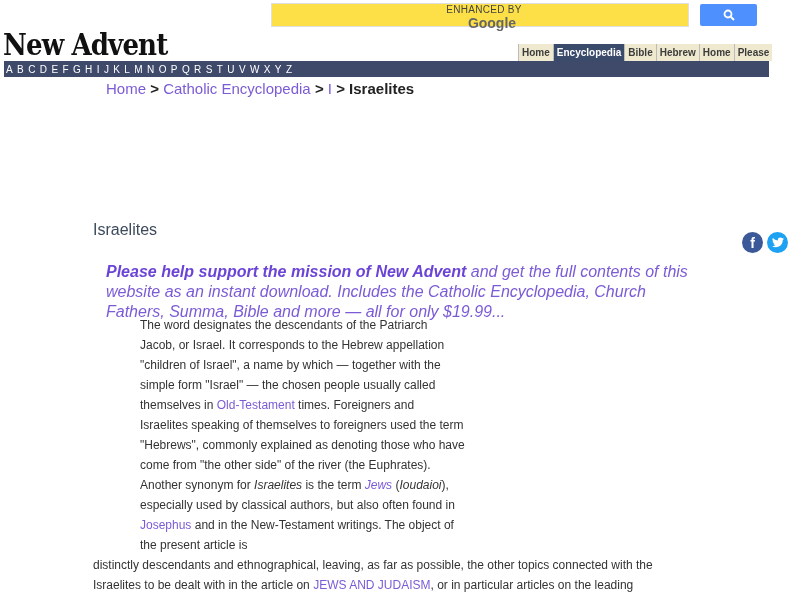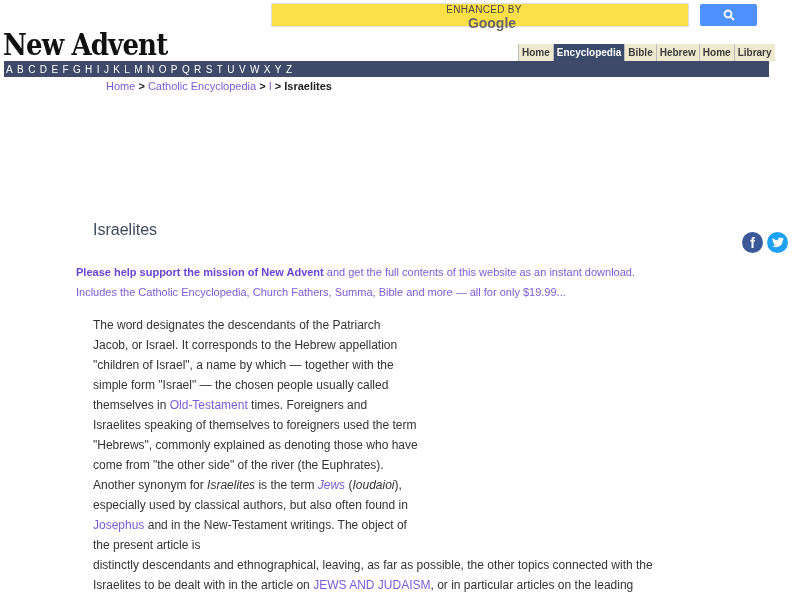--- a/index.html
+++ b/index.html
@@ -20,38 +20,38 @@
 
     .topnav { position: absolute; top: 44px; left: 518px; display: flex; height: 17px; }
     .topnav .item { background: #efeacf; color: #3c3c3c; font-size: 10px; font-weight: bold; padding: 3px 3px 0 3px;
       border-left: 1px solid #bbb; height: 17px; }
     .topnav .item.active { background: #3a4a6b; color: #fff; }
 
     .alphabar { position: absolute; top: 61px; left: 4px; width: 765px; height: 16px; background: #3f4a6b; display: flex;
       align-items: center; padding-left: 2px; }
     .alphabar span { color: #fff; font-size: 10px; margin-right: 4.4px; }
 
-    .breadcrumb { position: absolute; top: 80px; left: 106px; font-size: 11px; color: #333; }
+    .breadcrumb { position: absolute; top: 80px; left: 106px; font-size: 15px; color: #333; }
     .breadcrumb .link { color: #7b5bd6; }
     .breadcrumb b { color: #222; }
 
     .title { position: absolute; top: 221px; left: 93px; font-size: 16px; color: #3c4a5c; }
 
     .social { position: absolute; top: 232px; left: 742px; display: flex; gap: 4px; }
     .social .circle { width: 21px; height: 21px; border-radius: 50%; display: flex; align-items: center; justify-content: center;
       color: #fff; font-weight: bold; font-size: 14px; }
     .fb { background: #3b5998; }
     .tw { background: #1da1f2; }
 
-    .promo { position: absolute; top: 262px; left: 76px; width: 600px; font-size: 11px; color: #7b5bd6;
+    .promo { position: absolute; top: 262px; left: 106px; width: 600px; font-size: 16px; font-style: italic; color: #7b5bd6;
       line-height: 20px; }
     .promo b { color: #6b44d6; }
 
     .article { position: absolute; top: 315px; left: 93px; font-size: 12px; color: #333; line-height: 20px; }
-    .article .narrow { width: 325px; }
+    .article .narrow { width: 325px; margin-left: 47px; }
     .article .wide { width: 560px; }
     .article a { color: #7b5bd6; text-decoration: none; }
   </style>
 </head>
 <body>
 
 <div class="search-wrap">
   <span class="enhanced">ENHANCED BY</span>
   <span class="google">Google</span>
 </div>
@@ -63,21 +63,21 @@
 </div>
 
 <div class="logo">New Advent</div>
 
 <div class="topnav">
   <span class="item">Home</span>
   <span class="item active">Encyclopedia</span>
   <span class="item">Bible</span>
   <span class="item">Hebrew</span>
   <span class="item">Home</span>
-  <span class="item">Library</span>
+  <span class="item">Please</span>
 </div>
 
 <div class="alphabar">
   <span>A</span>
   <span>B</span>
   <span>C</span>
   <span>D</span>
   <span>E</span>
   <span>F</span>
   <span>G</span>

